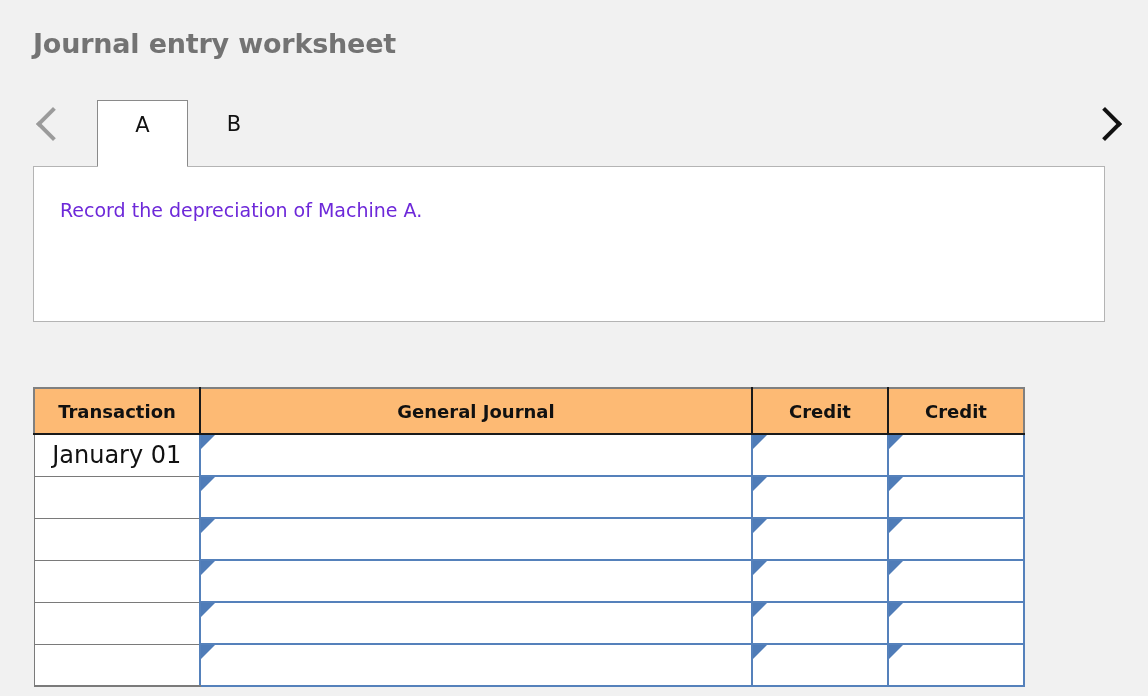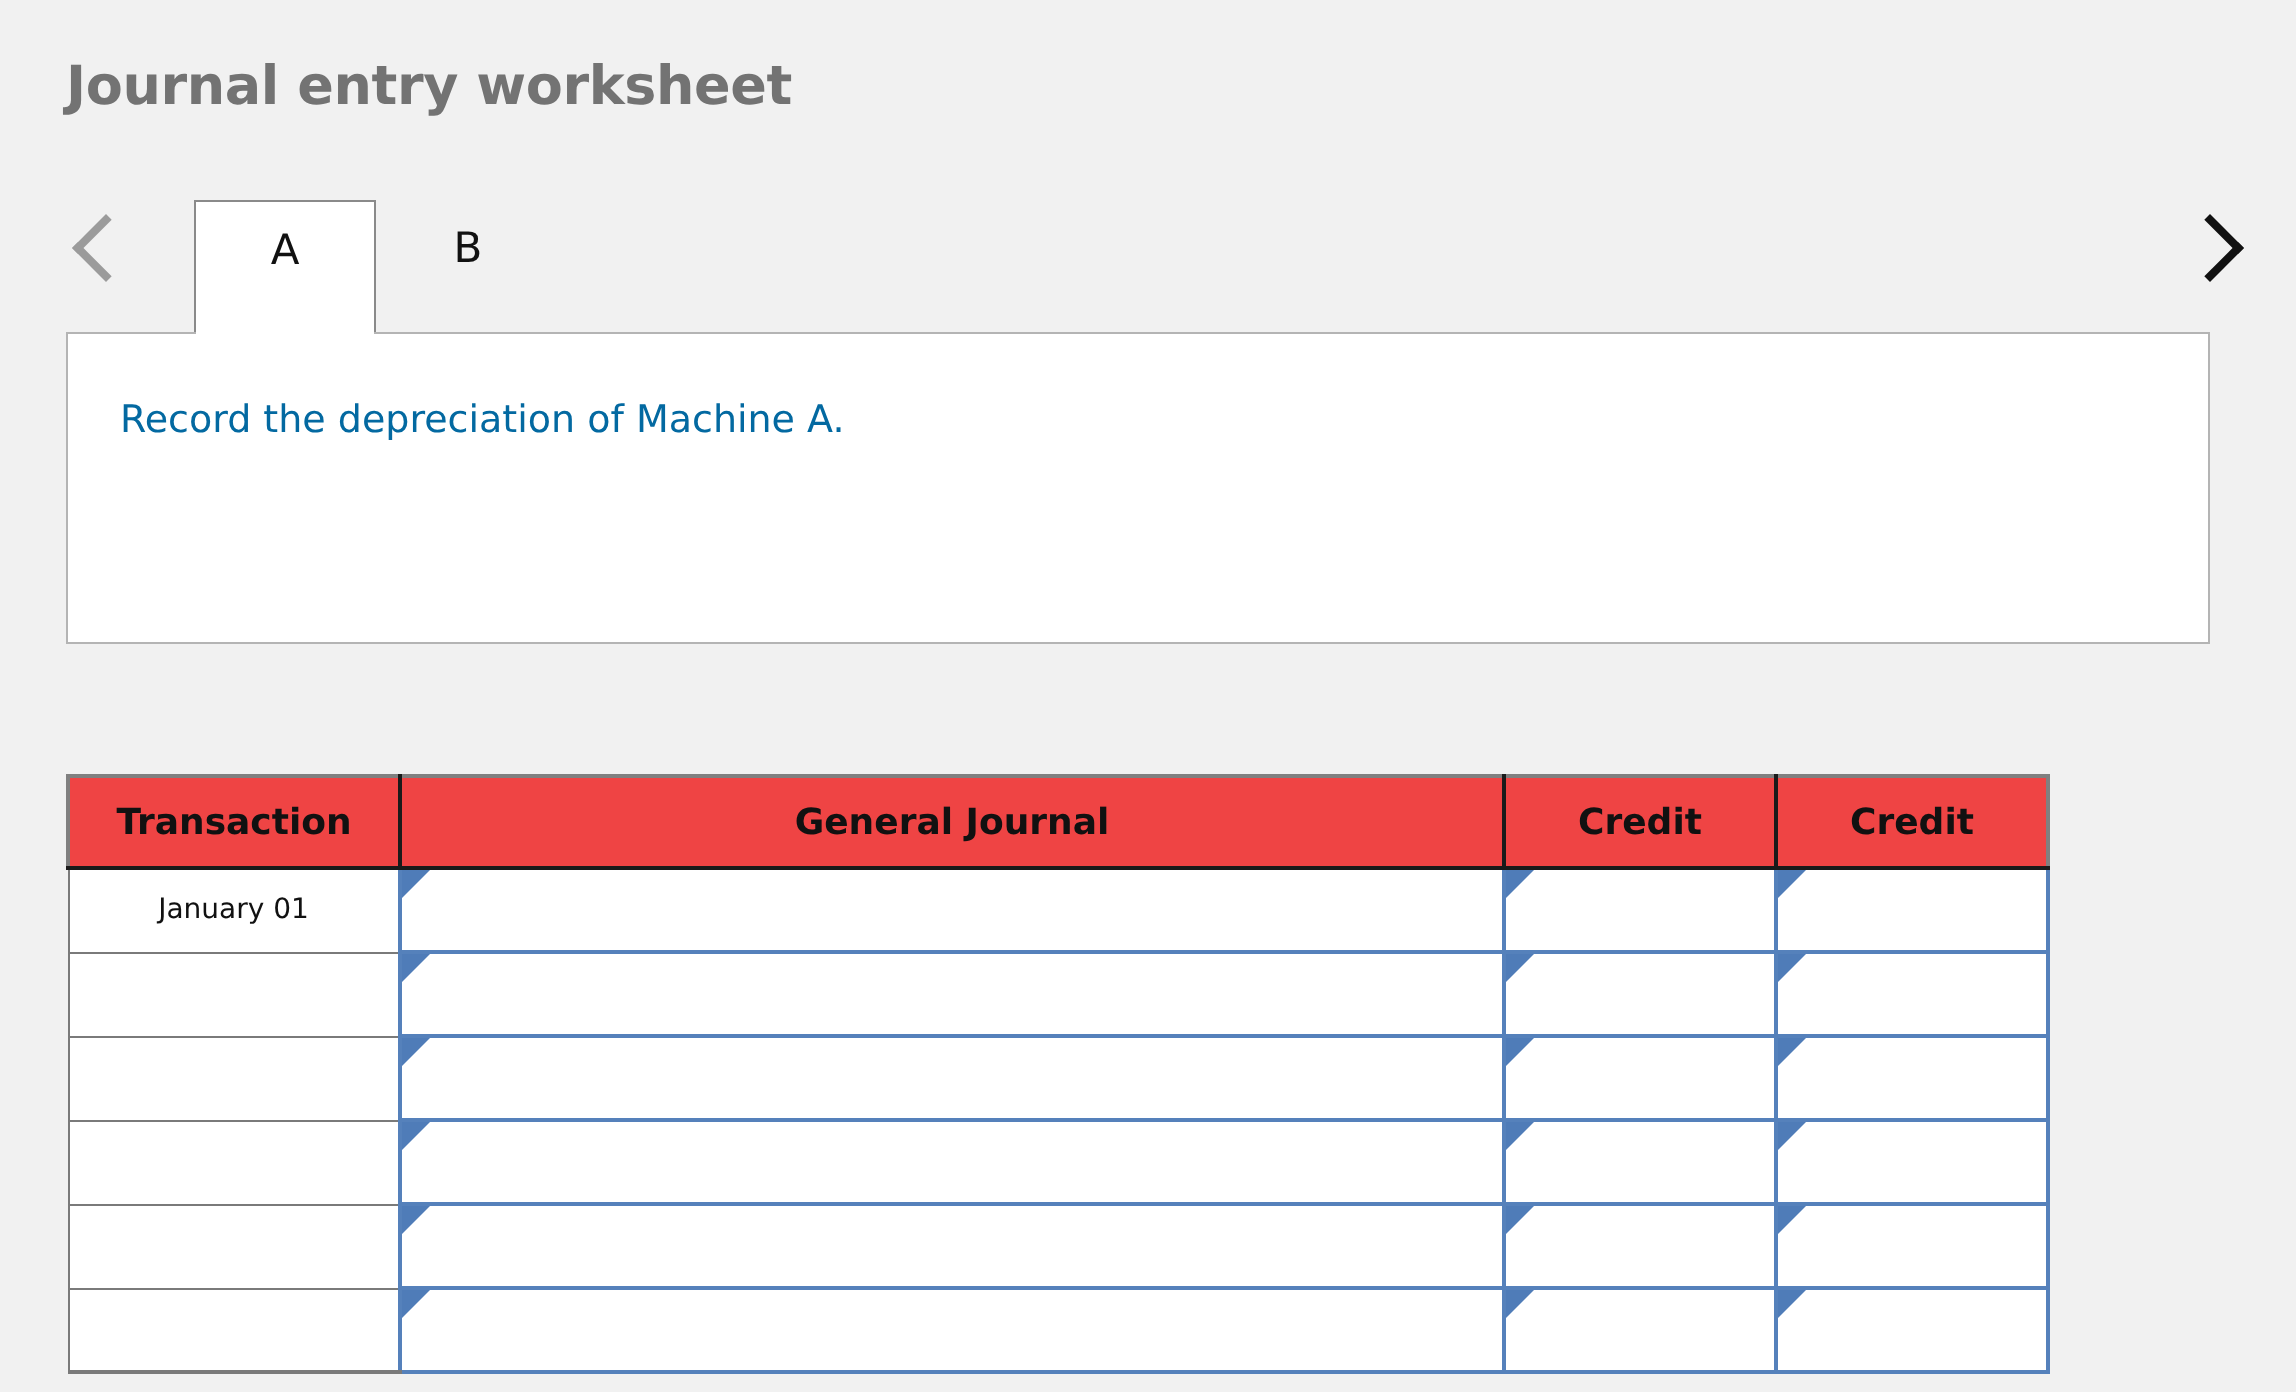--- a/index.html
+++ b/index.html
@@ -118,21 +118,21 @@
     width: 89px;
     height: 3px;
     background: #ffffff;
     z-index: 4;
   }
   .panel-text {
     position: absolute;
     left: 26px;
     top: 32px;
     font-size: 19px;
-    color: #0369a1;
+    color: #6d28d9;
   }
 
   
   .note {
     position: absolute;
     left: 33px;
     top: 338px;
     font-size: 17px;
     color: #9e2a26;
   }
@@ -140,21 +140,21 @@
   
   .journal-table {
     position: absolute;
     left: 33px;
     top: 387px;
     width: 982px;
     border-collapse: collapse;
     table-layout: fixed;
   }
   .journal-table th {
-    background: #ef4444;
+    background: #fdba74;
     color: #111;
     font-size: 18px;
     font-weight: bold;
     height: 44px;
     border-top: 2px solid #808080;
     border-bottom: 2px solid #1a1a1a;
     border-left: 2px solid #1a1a1a;
     border-right: 2px solid #1a1a1a;
     text-align: center;
     padding: 0;
@@ -169,21 +169,21 @@
 
   .journal-table td {
     padding: 0;
     height: 40px;
     background: #ffffff;
   }
   td.cell-transaction {
     border: 1px solid #7a7a7a;
     border-top: none;
     text-align: center;
-    font-size: 14px;
+    font-size: 24px;
     color: #111;
     vertical-align: middle;
   }
   tr.row-first td.cell-transaction { border-top: none; }
 
   td.cell-input {
     position: relative;
     border: 2px solid #5581bb;
     background: #ffffff;
   }

